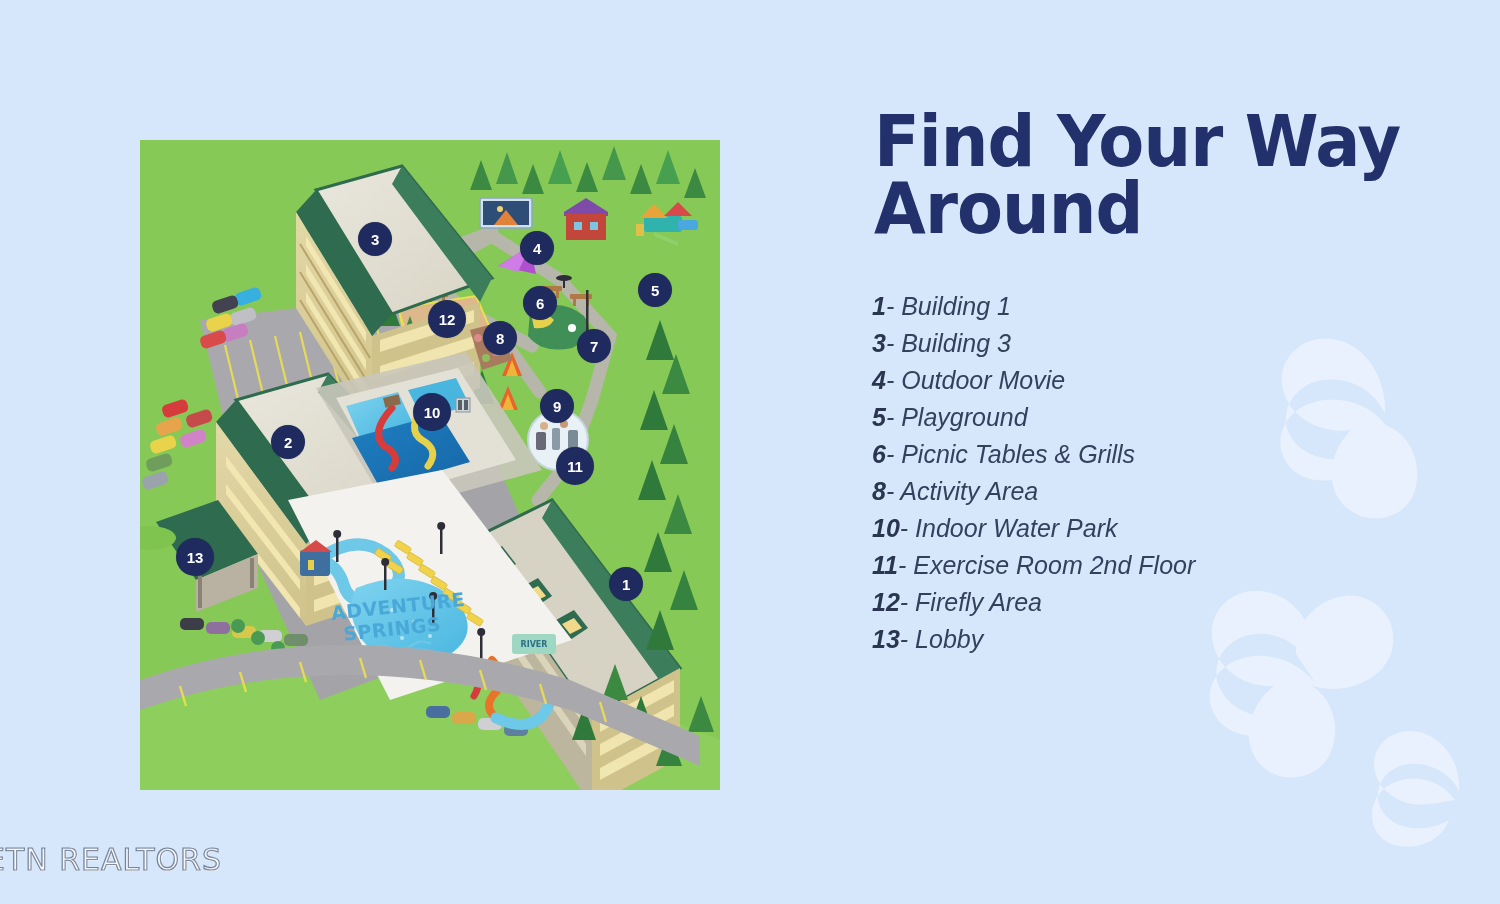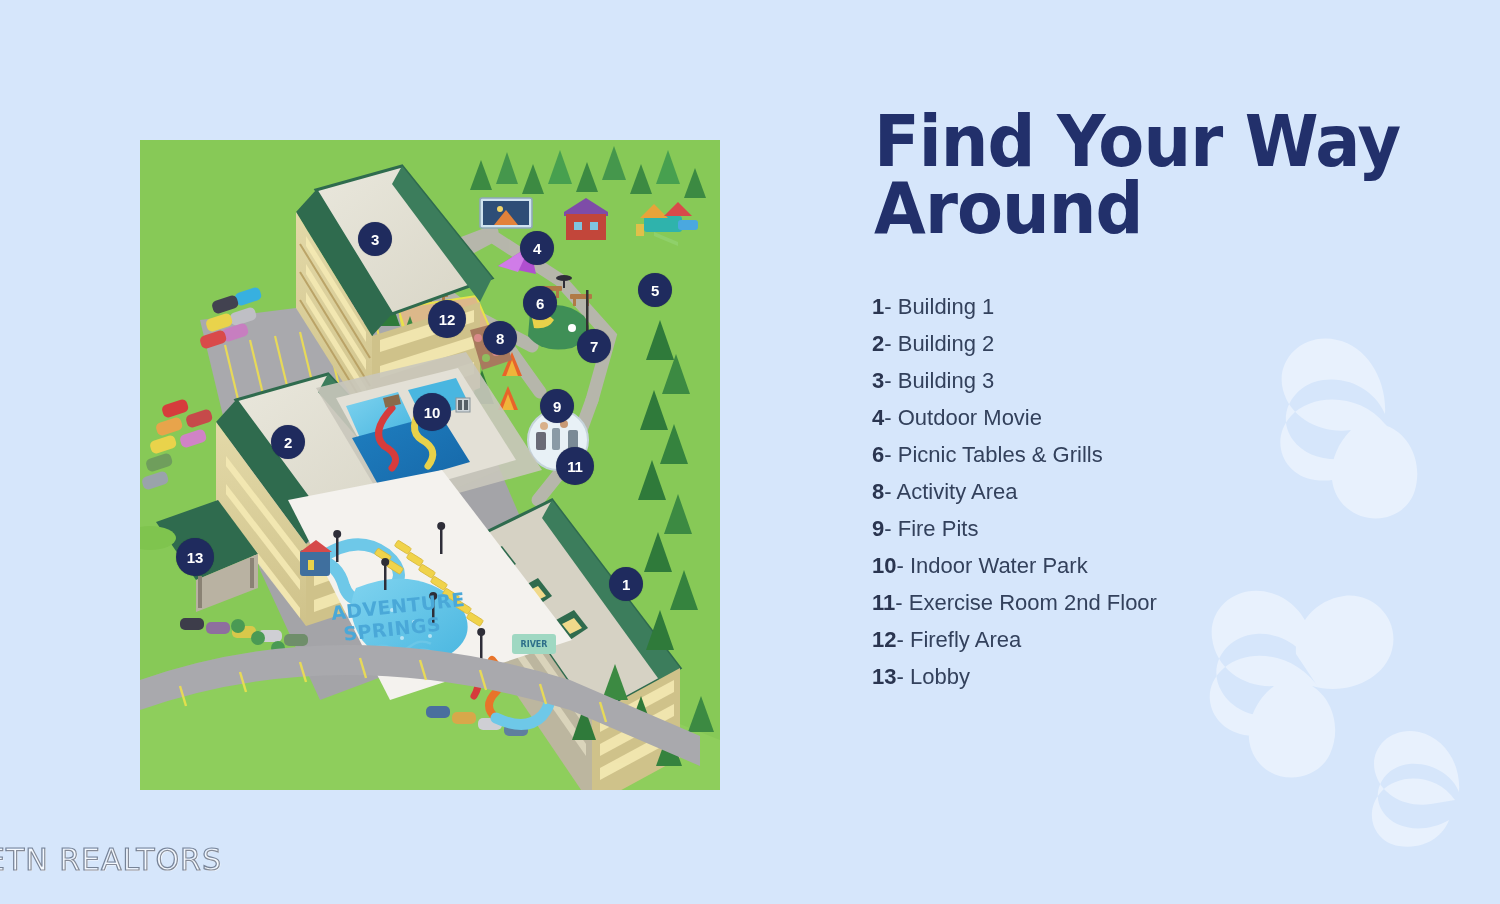--- a/index.html
+++ b/index.html
@@ -64,24 +64,25 @@
     color: #22306b;
     letter-spacing: -1px;
     margin: 0 0 46px 2px;
     transform: scaleX(0.93);
     transform-origin: left top;
     white-space: pre-line;
   }
   .legend { margin: 0; padding: 0; list-style: none; }
   .legend li {
     font-family: "Liberation Sans", sans-serif;
-    font-size: 22px;
+    font-size: 25px;
     line-height: 37px;
     color: #33415c;
     white-space: nowrap;
+    font-style: italic;
   }
   .legend li .num {
     font-weight: bold;
     color: #2a3550;
   }
   .legend li .lbl { font-weight: normal; }
 
   
   .watermark {
     position: absolute;
@@ -662,26 +663,25 @@
   <div class="marker wide" style="left:36px;top:398px;">13</div>
   <div class="marker" style="left:469px;top:427px;">1</div>
 </div>
 
 <div class="panel">
   <h1 class="title">Find Your Way
 Around</h1>
 
   <ul class="legend">
     <li><span class="num">1</span><span class="lbl">- </span><span class="lbl">Building 1</span></li>
-    <li><span class="num">2</span><span class="lbl">- </span><span class="lbl">Building 2</span></li>
     <li><span class="num">3</span><span class="lbl">- </span><span class="lbl">Building 3</span></li>
     <li><span class="num">4</span><span class="lbl">- </span><span class="lbl">Outdoor Movie</span></li>
+    <li><span class="num">5</span><span class="lbl">- </span><span class="lbl">Playground</span></li>
     <li><span class="num">6</span><span class="lbl">- </span><span class="lbl">Picnic Tables &amp; Grills</span></li>
     <li><span class="num">8</span><span class="lbl">- </span><span class="lbl">Activity Area</span></li>
-    <li><span class="num">9</span><span class="lbl">- </span><span class="lbl">Fire Pits</span></li>
     <li><span class="num">10</span><span class="lbl">- </span><span class="lbl">Indoor Water Park</span></li>
     <li><span class="num">11</span><span class="lbl">- </span><span class="lbl">Exercise Room 2nd Floor</span></li>
     <li><span class="num">12</span><span class="lbl">- </span><span class="lbl">Firefly Area</span></li>
     <li><span class="num">13</span><span class="lbl">- </span><span class="lbl">Lobby</span></li>
   </ul>
 </div>
 
 <div class="watermark">ETN REALTORS</div>
 
 </body></html>

